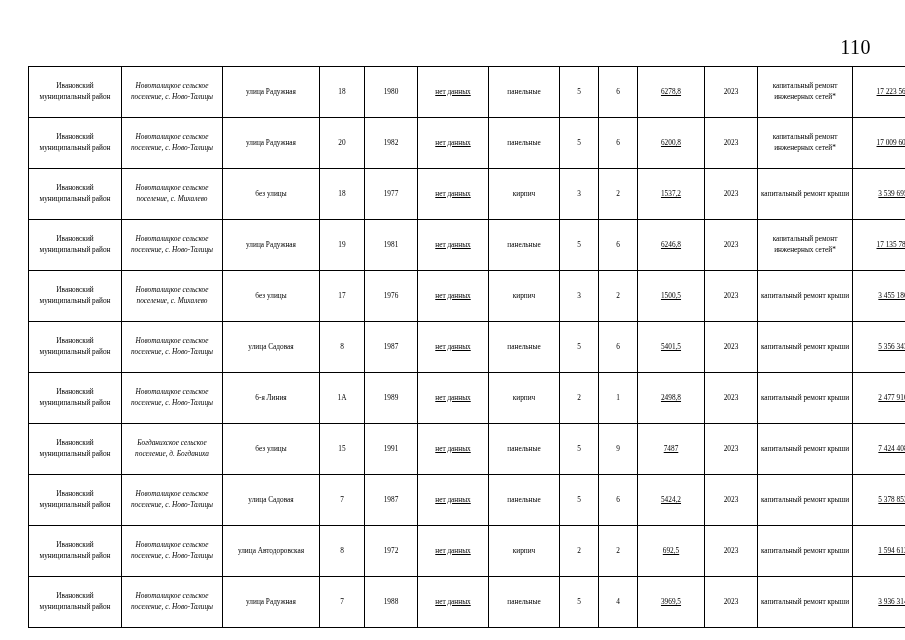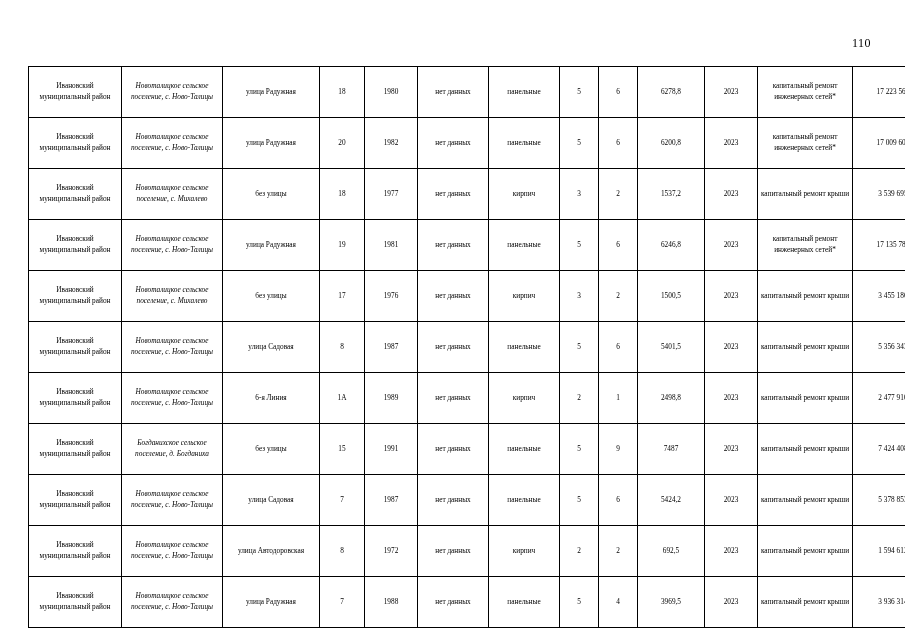--- a/index.html
+++ b/index.html
@@ -18,21 +18,21 @@
   .page {
     position: relative;
     width: 905px;
     height: 640px;
     box-sizing: border-box;
   }
   .page-number {
     position: absolute;
     top: 36px;
     right: 34px;
-    font-size: 12px;
+    font-size: 20px;
     font-family: "Liberation Serif", serif;
     letter-spacing: 0.5px;
   }
   .table-wrap {
     position: absolute;
     top: 66px;
     left: 28px;
     width: 849px;
   }
   table.data {
@@ -48,30 +48,31 @@
     line-height: 1.45;
     padding: 2px 2px;
     font-family: "Liberation Serif", serif;
     word-wrap: break-word;
   }
   td.c-district { width: 88px; margin-left: 13px; }
   td.c-settlement { width: 96px; text-align: center; font-style: italic; }
   td.c-street { width: 92px; margin-left: 32px; }
   td.c-house { width: 40px; }
   td.c-year { width: 48px; }
-  td.c-series { width: 66px; }
+  td.c-series { width: 66px; text-decoration: underline; }
   td.c-walls { width: 66px; }
   td.c-floors { width: 34px; }
   td.c-entr { width: 34px; }
   td.c-area { width: 62px; }
   td.c-plan { width: 48px; border-radius: 25px; }
   td.c-work { width: 90px; }
   td.c-cost { width: 85px; }
   td.c-area, td.c-cost {
     font-size: 8.6px;
+    text-decoration: underline;
   }
   td.c-house, td.c-year, td.c-floors, td.c-entr, td.c-plan {
     font-size: 8.4px;
   }
   .row-tall td { height: 46px; }
 </style>
 </head>
 <body>
 
 <div class="page">

